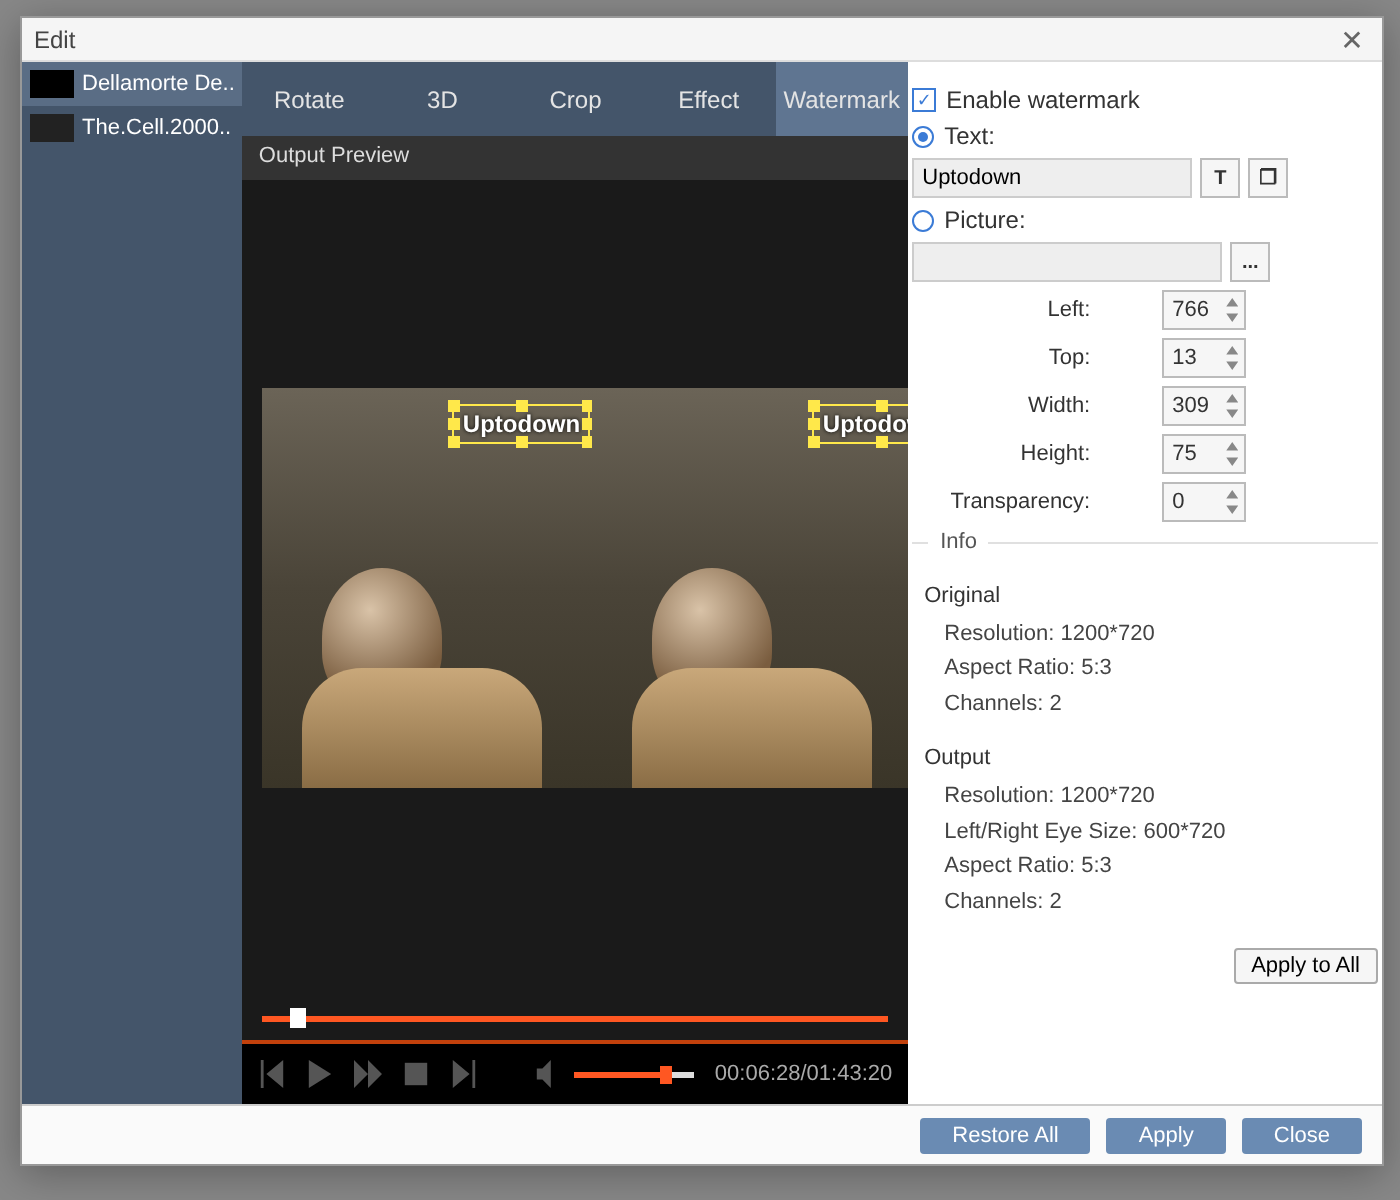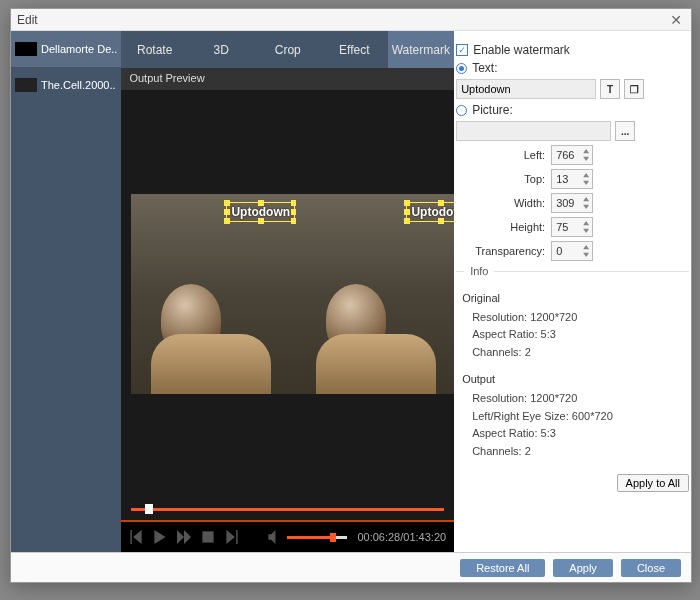--- a/index.html
+++ b/index.html
@@ -3,21 +3,21 @@
 <meta charset="utf-8">
 <style>
   * { box-sizing: border-box; margin: 0; padding: 0; font-family: "Segoe UI", Arial, sans-serif; }
   body { background: #888; width: 700px; height: 600px; overflow: hidden; position: relative; }
   .dialog { position: absolute; left: 10px; top: 8px; width: 682px; height: 575px; background: #fff; border: 1px solid #999; box-shadow: 0 4px 20px rgba(0,0,0,.3); display: flex; flex-direction: column; }
   .titlebar { height: 22px; background: #f5f5f5; border-bottom: 1px solid #ddd; display: flex; align-items: center; padding: 0 6px; font-size: 12px; color: #444; }
   .titlebar .spacer { flex: 1; }
   .titlebar .close-x { width: 18px; height: 18px; display: flex; align-items: center; justify-content: center; color: #666; cursor: pointer; font-size: 14px; }
   .main { flex: 1; display: flex; overflow: hidden; }
   .filelist { width: 115px; background: #44556a; color: #fff; font-size: 11px; }
-  .file-item { display: flex; align-items: center; height: 36px; padding: 0 4px; gap: 4px; cursor: pointer; }
+  .file-item { display: flex; align-items: center; height: 22px; padding: 0 4px; gap: 4px; cursor: pointer; }
   .file-item.sel { background: #5a6d85; }
   .thumb { width: 22px; height: 14px; background: #000; flex-shrink: 0; }
   .thumb.b { background: #222; }
   .file-name { white-space: nowrap; overflow: hidden; text-overflow: ellipsis; }
   .center { flex: 1; display: flex; flex-direction: column; background: #1f1f1f; }
   .tabs { height: 37px; background: #44556a; display: flex; justify-content: flex-end; }
   .tab { flex: 1; color: #e4e4e4; font-size: 12px; display: flex; align-items: center; justify-content: center; cursor: pointer; }
   .tab.active { background: #5f7591; }
   .preview-label { height: 22px; background: #333; color: #ddd; font-size: 11px; padding: 4px 8px; }
   .preview-area { flex: 1; background: #1a1a1a; position: relative; overflow: hidden; }
@@ -44,21 +44,21 @@
   .chk { width: 12px; height: 12px; border: 1px solid #3b7bd6; display: flex; align-items: center; justify-content: center; }
   .chk.checked::after { content:"✓"; font-size: 9px; color: #3b7bd6; }
   .radio { width: 11px; height: 11px; border: 1px solid #3b7bd6; border-radius: 50%; display: flex; align-items: center; justify-content: center; }
   .radio.on::after { content:""; width: 5px; height: 5px; background: #3b7bd6; border-radius: 50%; }
   .text-input { width: 140px; height: 20px; border: 1px solid #ccc; background: #eee; padding: 0 4px; font-size: 11px; }
   .txt-row { display:flex; align-items:center; gap:4px; margin:3px 0; }
   .mini-btn { width: 20px; height: 20px; border: 1px solid #bbb; background: #f6f6f6; display: flex; align-items: center; justify-content: center; font-size: 10px; font-weight: bold; cursor: pointer; }
   .pic-input { width: 155px; height: 20px; border: 1px solid #ccc; background: #eee; }
   .param-row { display: flex; align-items: center; margin: 4px 0; }
   .param-label { width: 95px; text-align: right; padding-right: 6px; }
-  .spinner { width: 42px; height: 20px; border: 1px solid #bbb; background: #f6f6f6; display: flex; align-items: center; padding: 0 4px; font-size: 11px; position: relative; }
+  .spinner { width: 42px; height: 20px; border: 1px solid #bbb; background: #f6f6f6; display: flex; align-items: center; padding: 0 4px; font-size: 11px; position: relative; margin-left: 30px; }
   .spinner::after { content:""; position:absolute; right:3px; top:3px; width:6px; height:12px; background: linear-gradient(#888 0 45%, transparent 45% 55%, #888 55% 100%); clip-path: polygon(50% 0,100% 35%,0 35%,50% 0,0 65%,100% 65%,50% 100%,0 65%); }
   .sep { border: none; border-top: 1px solid #e0e0e0; margin: 10px 0 6px; display:flex; align-items:center; }
   .sep span { background:#fff; padding:0 6px; color:#555; font-size:11px; position:relative; top:-7px; left:8px; }
   .info-block { margin-left: 6px; line-height: 1.6; }
   .info-head { color: #333; margin: 4px 0 1px; }
   .info-line { color: #444; padding-left: 10px; }
   .btn-row { display: flex; gap: 6px; justify-content: flex-end; margin-top: 14px; }
   .btn { border: 1px solid #aaa; background: #f6f6f6; padding: 2px 8px; font-size: 11px; cursor: pointer; border-radius: 2px; }
   .footer { height: 30px; border-top: 1px solid #ccc; display: flex; align-items: center; justify-content: flex-end; gap: 8px; padding: 0 10px; background: #fafafa; }
   .fbtn { background: #6a8bb3; color: #fff; border: none; padding: 3px 16px; font-size: 11px; cursor: pointer; border-radius: 2px; }

